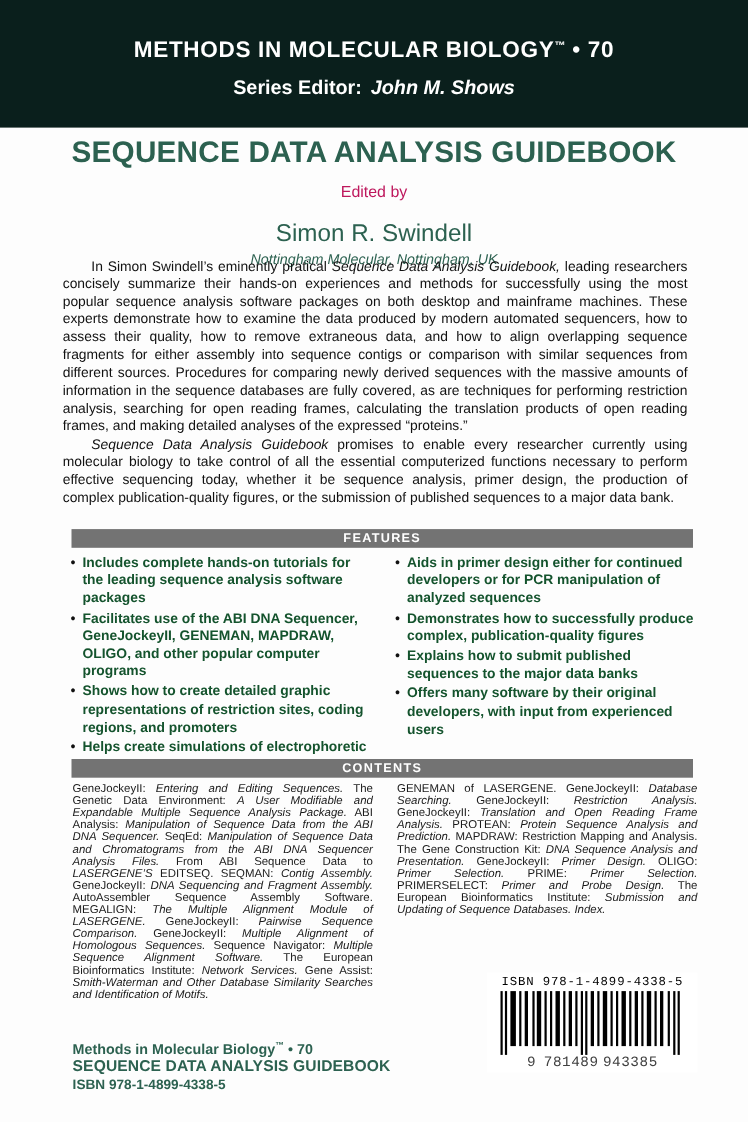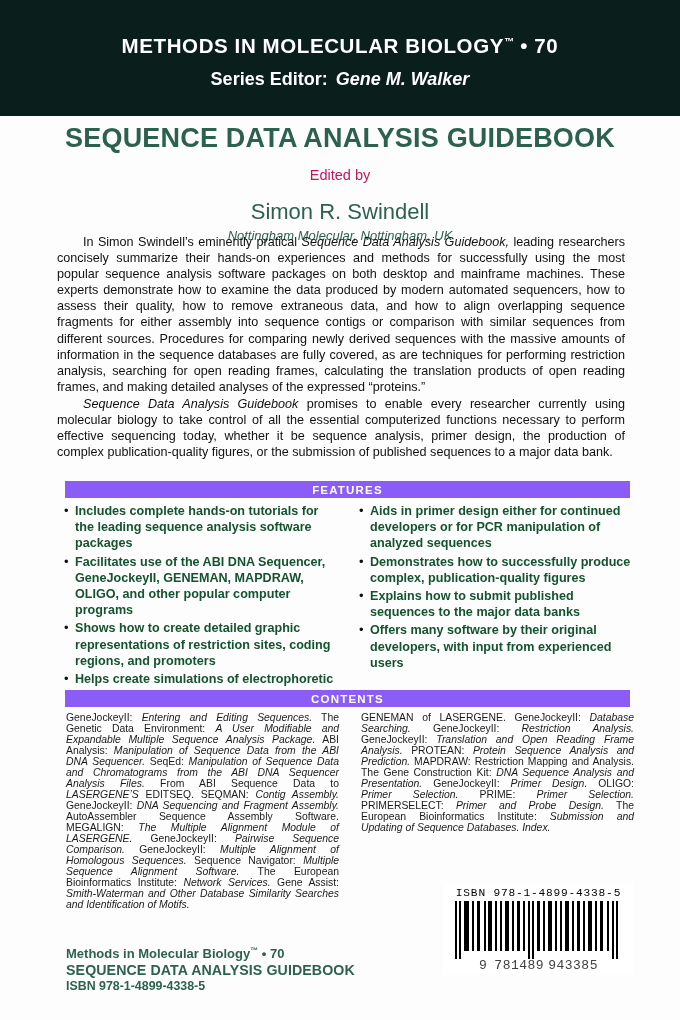--- a/index.html
+++ b/index.html
@@ -104,21 +104,21 @@
   .blurb p { text-indent: 26px; }
   .blurb p + p { margin-top: 1px; }
   .blurb i { font-style: italic; }
 
   
   .sec-bar {
     position: absolute;
     left: 65px;
     width: 565px;
     height: 17px;
-    background: #8b5cf6;
+    background: #737373;
     color: #ffffff;
     font-size: 11.5px;
     font-weight: bold;
     letter-spacing: 1.2px;
     display: flex;
     align-items: center;
     justify-content: center;
   }
   #features-bar { top: 481px; }
   #contents-bar { top: 690px; }
@@ -240,21 +240,21 @@
 <body>
 
 <div class="cover">
 
   <div class="series-band">
     <div class="series-title">
       <span>METHODS IN MOLECULAR BIOLOGY</span><span class="tm">™</span>
       <span>• 70</span>
     </div>
     <div class="series-editor">
-      <span>Series Editor:</span><span class="ed-name">Gene M. Walker</span>
+      <span>Series Editor:</span><span class="ed-name">John M. Shows</span>
     </div>
   </div>
 
   <div class="title-block">
     <div class="book-title">SEQUENCE DATA ANALYSIS GUIDEBOOK</div>
     <div class="edited-by">Edited by</div>
     <div class="editor-name">Simon R. Swindell</div>
     <div class="editor-affil">Nottingham Molecular, Nottingham, UK</div>
   </div>
 

